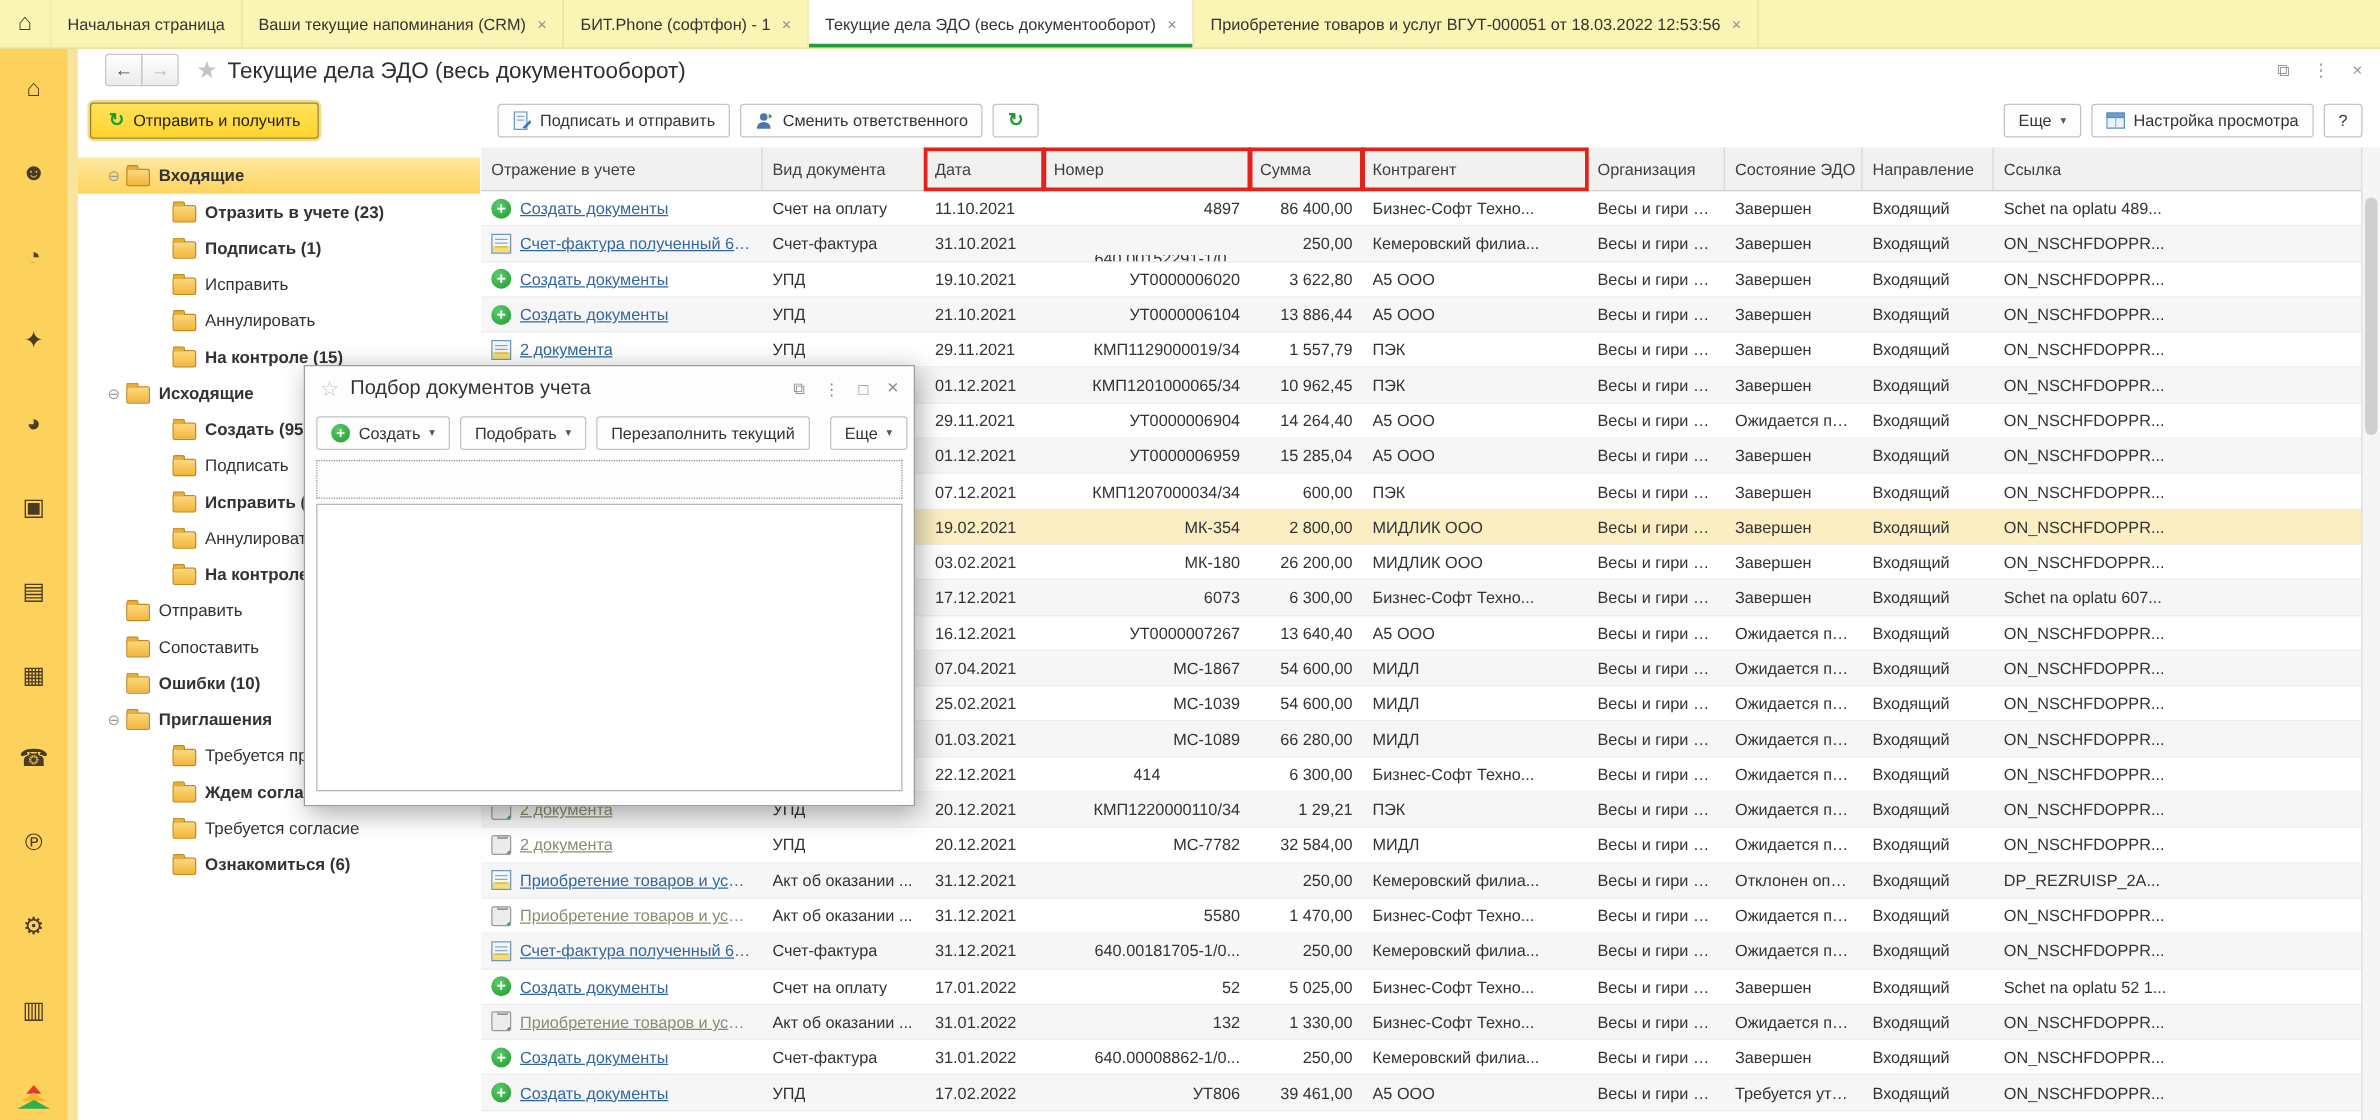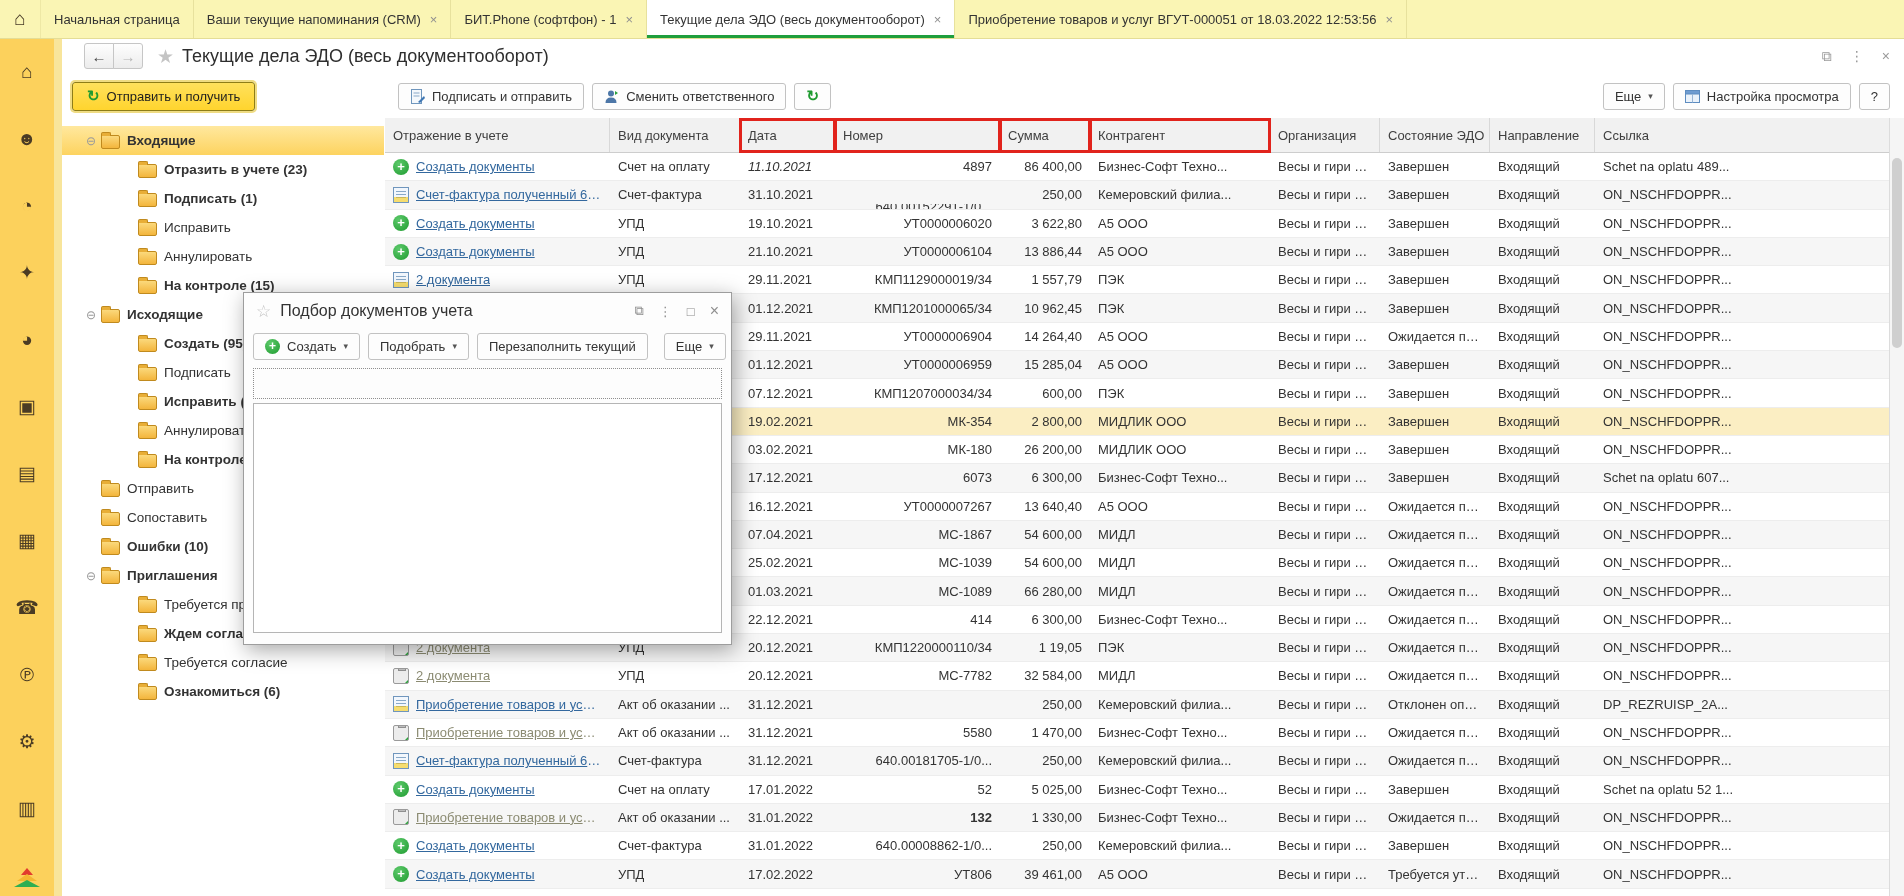--- a/index.html
+++ b/index.html
@@ -313,21 +313,21 @@
       </div>
     <div class="grid-body" id="gbody">
         <div class="g-row">
           <div class="g-cell" style="width: 225px;">
             <span class="ic ic-plus">+</span>
             <span class="lnk">Создать документы</span>
           </div>
           <div class="g-cell" style="width: 130px;">
             <span>Счет на оплату</span>
           </div>
-          <div class="g-cell" style="width: 95px; font-style: italic;">
+          <div class="g-cell" style="width: 95px;">
             <span>11.10.2021</span>
           </div>
           <div class="g-cell r" style="width: 165px;">
             <span>4897</span>
           </div>
           <div class="g-cell r" style="width: 90px;">
             <span>86 400,00</span>
           </div>
           <div class="g-cell" style="width: 180px;">
             <span>Бизнес-Софт Техно...</span>
@@ -808,21 +808,21 @@
           </div>
         </div>
         <div class="g-row">
           <div class="g-cell" style="width: 225px;"></div>
           <div class="g-cell" style="width: 130px;">
             <span></span>
           </div>
           <div class="g-cell" style="width: 95px;">
             <span>22.12.2021</span>
           </div>
-          <div class="g-cell r" style="width: 165px;">
+          <div class="g-cell r" style="width: 165px; justify-content: center;">
             <span>414</span>
           </div>
           <div class="g-cell r" style="width: 90px;">
             <span>6 300,00</span>
           </div>
           <div class="g-cell" style="width: 180px;">
             <span>Бизнес-Софт Техно...</span>
           </div>
           <div class="g-cell" style="width: 110px;">
             <span>Весы и гири ООО</span>
@@ -845,21 +845,21 @@
           <div class="g-cell" style="width: 130px;">
             <span>УПД</span>
           </div>
           <div class="g-cell" style="width: 95px;">
             <span>20.12.2021</span>
           </div>
           <div class="g-cell r" style="width: 165px;">
             <span>КМП1220000110/34</span>
           </div>
           <div class="g-cell r" style="width: 90px;">
-            <span>1 19,05</span>
+            <span>1 29,21</span>
           </div>
           <div class="g-cell" style="width: 180px;">
             <span>ПЭК</span>
           </div>
           <div class="g-cell" style="width: 110px;">
             <span>Весы и гири ООО</span>
           </div>
           <div class="g-cell" style="width: 110px;">
             <span>Ожидается подтвер...</span>
           </div>
@@ -1039,21 +1039,21 @@
           <div class="g-cell" style="width: 225px;">
             <span class="ic ic-clip"></span>
             <span class="lnk grey">Приобретение товаров и услу...</span>
           </div>
           <div class="g-cell" style="width: 130px;">
             <span>Акт об оказании ...</span>
           </div>
           <div class="g-cell" style="width: 95px;">
             <span>31.01.2022</span>
           </div>
-          <div class="g-cell r" style="width: 165px; font-weight: bold;">
+          <div class="g-cell r" style="width: 165px;">
             <span>132</span>
           </div>
           <div class="g-cell r" style="width: 90px;">
             <span>1 330,00</span>
           </div>
           <div class="g-cell" style="width: 180px;">
             <span>Бизнес-Софт Техно...</span>
           </div>
           <div class="g-cell" style="width: 110px;">
             <span>Весы и гири ООО</span>

